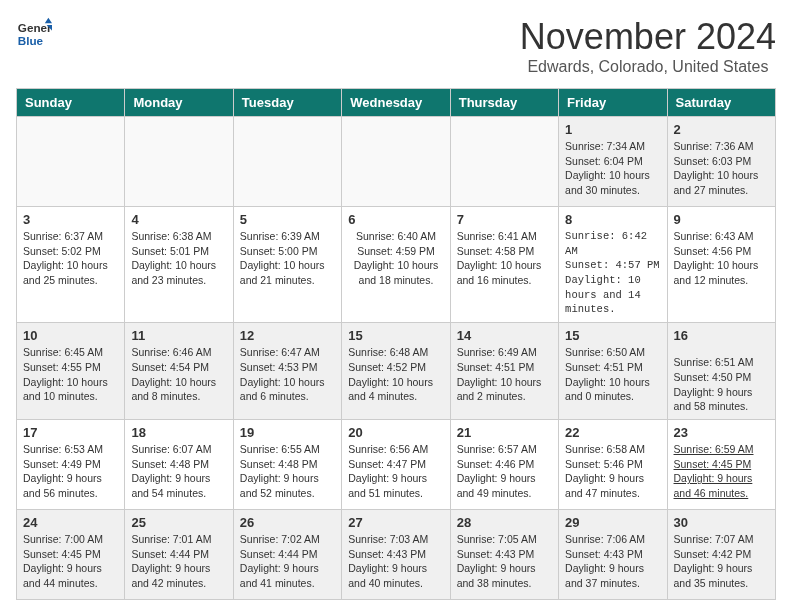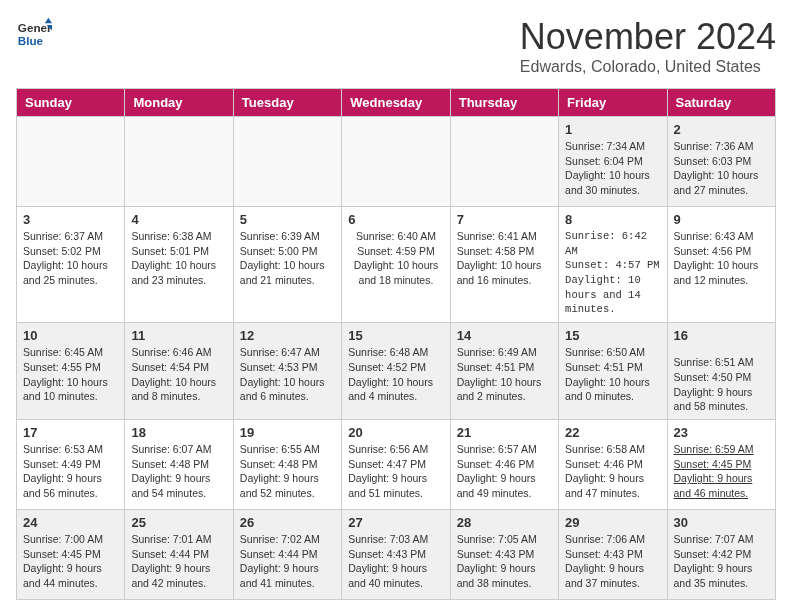--- a/index.html
+++ b/index.html
@@ -19,38 +19,38 @@
     .logo {
       display: flex;
       align-items: center;
       gap: 4px;
     }
     .logo-icon {
       width: 36px;
       height: 36px;
     }
     .title-area {
-      text-align: left;
+      text-align: center;
     }
     .month-title {
       font-size: 36px;
       font-weight: normal;
       color: #333;
     }
     .location-title {
       font-size: 16px;
       color: #555;
     }
     .calendar {
       width: 100%;
       border-collapse: collapse;
       table-layout: fixed;
     }
     .calendar th {
-      background-color: #be185d;
+      background-color: #0f766e;
       color: #fff;
       text-align: left;
       padding: 6px 8px;
       font-size: 13px;
       font-weight: bold;
       border: 1px solid #ccc;
     }
     .calendar td {
       vertical-align: top;
       border: 1px solid #ccc;
@@ -242,21 +242,21 @@
         </td>
         <td>
           <div class="day-number">21</div>
           <div class="day-info" style="white-space: pre-line;">Sunrise: 6:57 AM
 Sunset: 4:46 PM
 Daylight: 9 hours and 49 minutes.</div>
         </td>
         <td>
           <div class="day-number">22</div>
           <div class="day-info" style="white-space: pre-line;">Sunrise: 6:58 AM
-Sunset: 4:46 PM
+Sunset: 5:46 PM
 Daylight: 9 hours and 47 minutes.</div>
         </td>
         <td>
           <div class="day-number">23</div>
           <div class="day-info" style="white-space: pre-line; text-decoration: underline;">Sunrise: 6:59 AM
 Sunset: 4:45 PM
 Daylight: 9 hours and 46 minutes.</div>
         </td>
       </tr>
       <tr>

